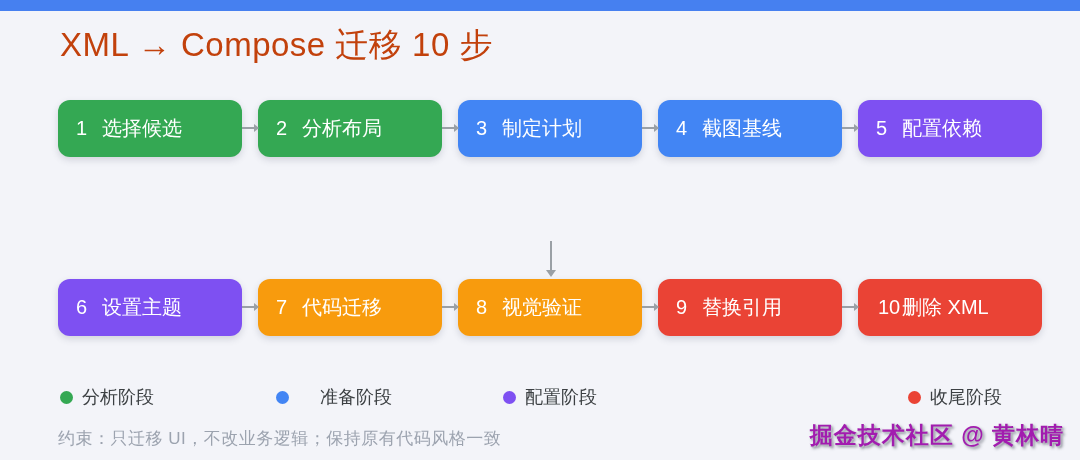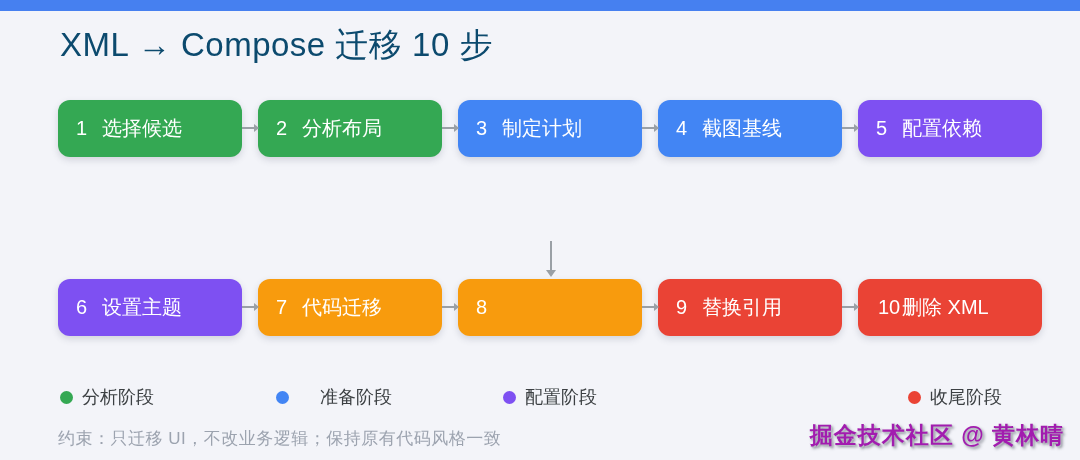--- a/index.html
+++ b/index.html
@@ -1,19 +1,19 @@
 <!DOCTYPE html>
 <html><head>
 <meta charset="utf-8">
 <style>
   html,body{margin:0;padding:0;}
   body{font-family:"Liberation Sans","DejaVu Sans",sans-serif;background:#e9eaf0;}
   .stage{position:relative;width:1080px;height:460px;background:#f3f4f9;overflow:hidden;}
   .topbar{position:absolute;left:0;top:0;width:1080px;height:11px;}
-  .title{position:absolute;left:60px;top:24px;font-size:33px;line-height:1.25;color:#0c4a6e;letter-spacing:0.5px;}
+  .title{position:absolute;left:60px;top:24px;font-size:33px;line-height:1.25;color:#c2410c;letter-spacing:0.5px;}
   .step{position:absolute;width:184px;height:57px;border-radius:12px;display:flex;align-items:center;
         padding-left:18px;box-sizing:border-box;color:#ffffff;font-size:20px;
         box-shadow:0 3px 7px rgba(60,64,90,0.18);}
   .step .num{display:inline-block;width:26px;flex:0 0 26px;}
   .step .lbl{white-space:nowrap;}
   .row1{top:100px;}
   .row2{top:279px;}
   .c1{left:58px;} .c2{left:258px;} .c3{left:458px;} .c4{left:658px;} .c5{left:858px;}
   .hconn{position:absolute;width:16px;height:2px;background:#9AA0A6;}
   .hconn::after{content:"";position:absolute;right:-1px;top:-3px;border-left:5px solid #9AA0A6;
@@ -75,20 +75,21 @@
   <div class="step row2 c1" style="background-color: rgb(126, 80, 242);">
     <span class="num">6</span>
     <span class="lbl">设置主题</span>
   </div>
   <div class="step row2 c2" style="background-color: rgb(248, 155, 13);">
     <span class="num">7</span>
     <span class="lbl">代码迁移</span>
   </div>
   <div class="step row2 c3" style="background-color: rgb(248, 155, 13);">
     <span class="num">8</span>
+    <span class="lbl">视觉验证</span>
   </div>
   <div class="step row2 c4" style="background-color: rgb(234, 67, 53);">
     <span class="num">9</span>
     <span class="lbl">替换引用</span>
   </div>
   <div class="step row2 c5" style="background-color: rgb(234, 67, 53); text-align: center;">
     <span class="num">10</span>
     <span class="lbl">删除 XML</span>
   </div>
 

